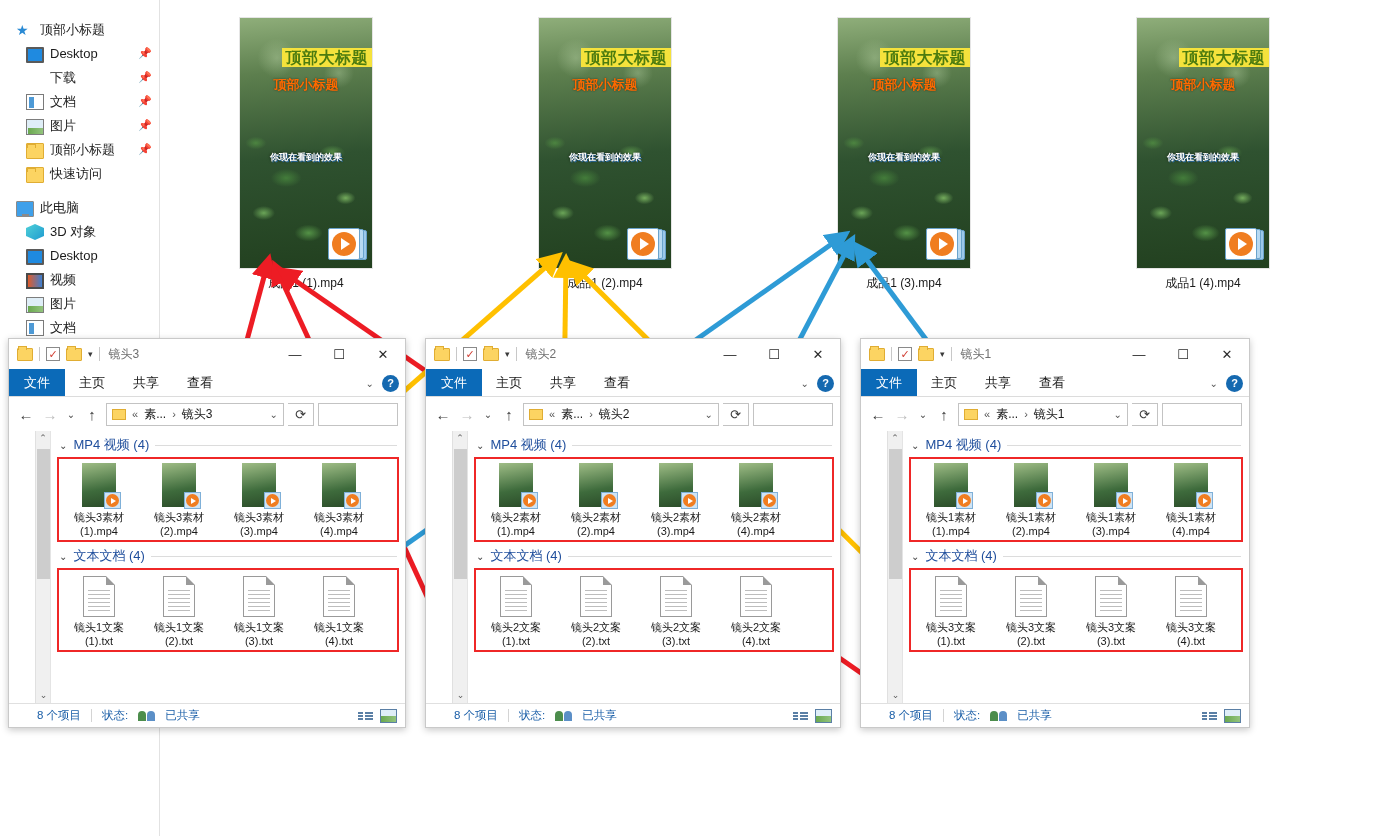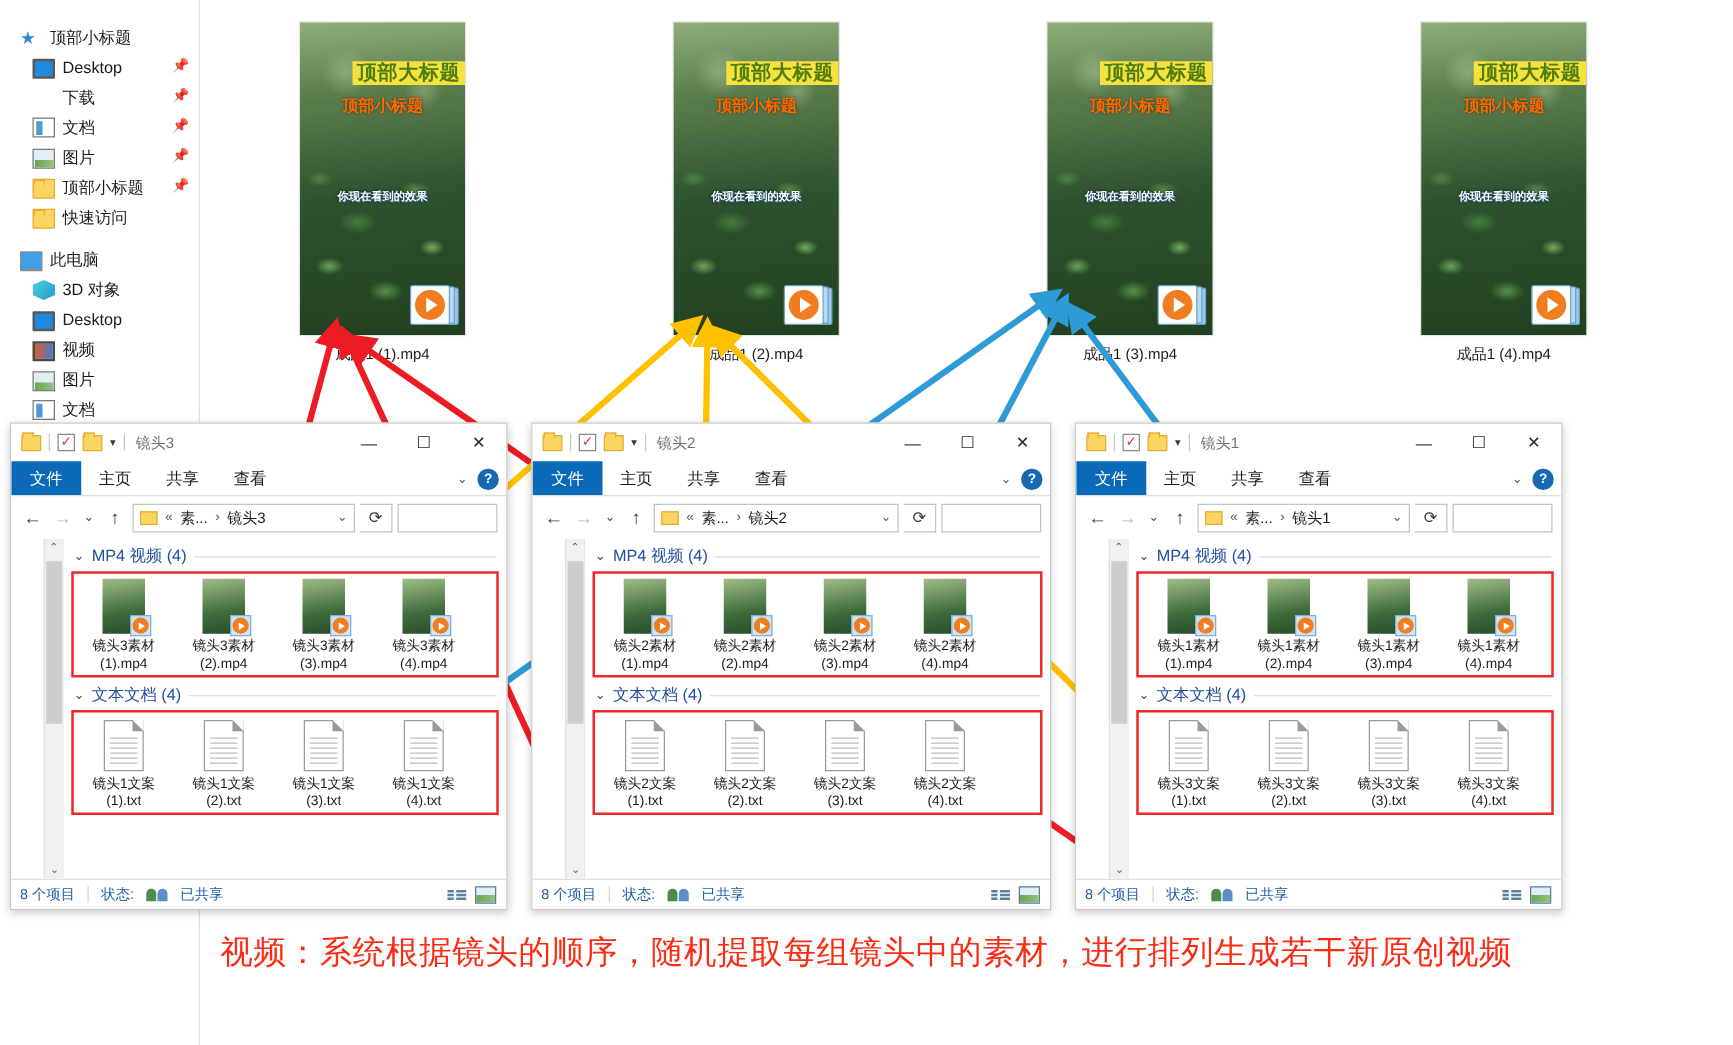--- a/index.html
+++ b/index.html
@@ -186,21 +186,21 @@
             border-top:3.5px solid transparent;border-bottom:3.5px solid transparent;
             margin-left:2px; }
   .ftxtico { width:32px; height:41px; margin:2px auto 0 auto; background:#fff;
              border:1px solid #9a9a9a; position:relative; }
   .ftxtico:before{content:"";position:absolute;right:-1px;top:-1px;
              border-width:0 9px 9px 0;border-style:solid;border-color:#fff #fff #9a9a9a #9a9a9a;}
   .ftxtico .ln { position:absolute; left:4px; right:4px; height:1px; background:#bdbdbd; }
   .fname { font-size:11px; color:#1b1b1b; line-height:14px; margin-top:3px; }
 
   .statusbar { height:24px; border-top:1px solid #e0e0e0; display:flex;
-               align-items:center; padding:0 7px; gap:10px; font-size:11.5px;
+               align-items:center; padding:0 28px; gap:10px; font-size:11.5px;
                color:#1b5fa8; background:#fff; position:relative; }
   .sb-sep { width:1px; height:13px; background:#d4d4d4; }
   .sb-people { display:inline-flex; gap:1px; vertical-align:middle; }
   .sb-p { width:8px; height:10px; background:#4c8d4c; border-radius:4px 4px 0 0; }
   .sb-p.b { background:#5b8fc7; }
   .sb-right { position:absolute; right:8px; display:flex; align-items:center; gap:7px; }
   .vw-list { width:15px; height:13px; display:grid; grid-template-columns:5px 8px;
              gap:1px 2px; align-content:center; }
   .vw-list i { display:block; height:2px; background:#5a7fa5; }
   .vw-tile { width:17px; height:14px; background:#dfeef7; border:1px solid #5a7fa5;
@@ -935,15 +935,14 @@
       <line x1="470" y1="690" x2="276" y2="268" stroke="#ED1C24" stroke-width="5" marker-end="url(#mk-arrow_red)"></line>
       <line x1="900" y1="700" x2="283" y2="272" stroke="#ED1C24" stroke-width="5" marker-end="url(#mk-arrow_red)"></line>
       <line x1="120" y1="640" x2="556" y2="258" stroke="#FFC000" stroke-width="5" marker-end="url(#mk-arrow_yellow)"></line>
       <line x1="560" y1="690" x2="566" y2="262" stroke="#FFC000" stroke-width="5" marker-end="url(#mk-arrow_yellow)"></line>
       <line x1="1000" y1="690" x2="574" y2="266" stroke="#FFC000" stroke-width="5" marker-end="url(#mk-arrow_yellow)"></line>
       <line x1="200" y1="690" x2="843" y2="236" stroke="#2E9BD6" stroke-width="5" marker-end="url(#mk-arrow_blue)"></line>
       <line x1="610" y1="700" x2="851" y2="242" stroke="#2E9BD6" stroke-width="5" marker-end="url(#mk-arrow_blue)"></line>
       <line x1="1120" y1="600" x2="858" y2="248" stroke="#2E9BD6" stroke-width="5" marker-end="url(#mk-arrow_blue)"></line>
     </svg>
 
-  <div id="caption">视频：系统根据镜头的顺序，随机提取每组镜头中的素材，进行排列生成若干新原创视频</div>
 
 </div>
 
 </body></html>

